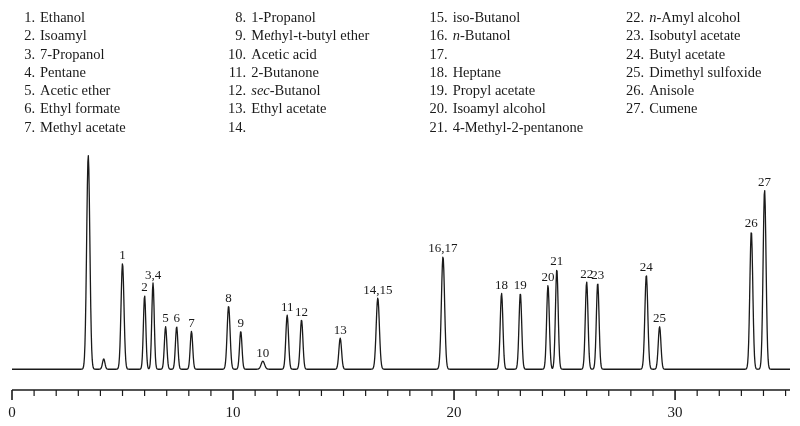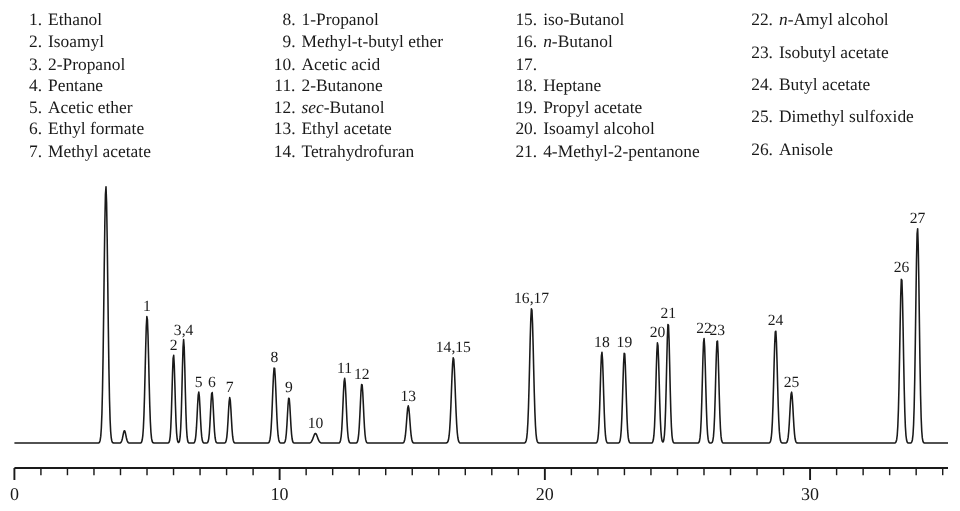--- a/index.html
+++ b/index.html
@@ -33,21 +33,21 @@
     padding-top: 8px;
     box-sizing: border-box;
   }
   .legend-col {
     display: flex;
     flex-direction: column;
   }
   .legend-col.c0 { width: 215px; padding-left: 14px; }
   .legend-col.c1 { width: 205px; }
   .legend-col.c2 { width: 200px; }
-  .legend-col.c3 { width: 180px; justify-content: space-between; }
+  .legend-col.c3 { width: 180px; }
   .legend-item {
     font-size: 14.5px;
     line-height: 18.3px;
     white-space: nowrap;
     display: flex;
     flex-direction: row;
   }
   .legend-num {
     display: inline-block;
     min-width: 21px;
@@ -94,21 +94,21 @@
         <div class="legend-item">
           <span class="legend-num">1.</span>
           <span class="legend-txt">Ethanol</span>
         </div>
         <div class="legend-item">
           <span class="legend-num">2.</span>
           <span class="legend-txt">Isoamyl</span>
         </div>
         <div class="legend-item">
           <span class="legend-num">3.</span>
-          <span class="legend-txt">2-Propanol</span>
+          <span class="legend-txt">7-Propanol</span>
         </div>
         <div class="legend-item">
           <span class="legend-num">4.</span>
           <span class="legend-txt">Pentane</span>
         </div>
         <div class="legend-item">
           <span class="legend-num">5.</span>
           <span class="legend-txt">Acetic ether</span>
         </div>
         <div class="legend-item">
@@ -140,21 +140,20 @@
         <div class="legend-item">
           <span class="legend-num">12.</span>
           <span class="legend-txt"><i>sec</i>-Butanol</span>
         </div>
         <div class="legend-item">
           <span class="legend-num">13.</span>
           <span class="legend-txt">Ethyl acetate</span>
         </div>
         <div class="legend-item">
           <span class="legend-num">14.</span>
-          <span class="legend-txt">Tetrahydrofuran</span>
         </div>
       </div>
       <div class="legend-col c2">
         <div class="legend-item">
           <span class="legend-num">15.</span>
           <span class="legend-txt">iso-Butanol</span>
         </div>
         <div class="legend-item">
           <span class="legend-num">16.</span>
           <span class="legend-txt"><i>n</i>-Butanol</span>
@@ -192,20 +191,24 @@
           <span class="legend-num">24.</span>
           <span class="legend-txt">Butyl acetate</span>
         </div>
         <div class="legend-item">
           <span class="legend-num">25.</span>
           <span class="legend-txt">Dimethyl sulfoxide</span>
         </div>
         <div class="legend-item">
           <span class="legend-num">26.</span>
           <span class="legend-txt">Anisole</span>
+        </div>
+        <div class="legend-item">
+          <span class="legend-num">27.</span>
+          <span class="legend-txt">Cumene</span>
         </div>
       </div>
     </div>
 
   <div id="plot">
     <svg id="chart-svg" width="800" height="292" viewBox="0 0 800 292">
         <path d="M 12.00 235.24 L 12.49 235.24 L 12.97 235.24 L 13.46 235.24 L 13.95 235.24 L 14.43 235.24 L 14.92 235.24 L 15.40 235.24 L 15.89 235.24 L 16.38 235.24 L 16.86 235.24 L 17.35 235.24 L 17.84 235.24 L 18.32 235.24 L 18.81 235.24 L 19.29 235.24 L 19.78 235.24 L 20.27 235.24 L 20.75 235.24 L 21.24 235.24 L 21.73 235.24 L 22.21 235.24 L 22.70 235.24 L 23.18 235.24 L 23.67 235.24 L 24.16 235.24 L 24.64 235.24 L 25.13 235.24 L 25.62 235.24 L 26.10 235.24 L 26.59 235.24 L 27.07 235.24 L 27.56 235.24 L 28.05 235.24 L 28.53 235.24 L 29.02 235.24 L 29.50 235.24 L 29.99 235.24 L 30.48 235.24 L 30.96 235.24 L 31.45 235.24 L 31.94 235.24 L 32.42 235.24 L 32.91 235.24 L 33.39 235.24 L 33.88 235.24 L 34.37 235.24 L 34.85 235.24 L 35.34 235.24 L 35.83 235.24 L 36.31 235.24 L 36.80 235.24 L 37.28 235.24 L 37.77 235.24 L 38.26 235.24 L 38.74 235.24 L 39.23 235.24 L 39.72 235.24 L 40.20 235.24 L 40.69 235.24 L 41.17 235.24 L 41.66 235.24 L 42.15 235.24 L 42.63 235.24 L 43.12 235.24 L 43.61 235.24 L 44.09 235.24 L 44.58 235.24 L 45.07 235.24 L 45.55 235.24 L 46.04 235.24 L 46.52 235.24 L 47.01 235.24 L 47.50 235.24 L 47.98 235.24 L 48.47 235.24 L 48.95 235.24 L 49.44 235.24 L 49.93 235.24 L 50.41 235.24 L 50.90 235.24 L 51.39 235.24 L 51.87 235.24 L 52.36 235.24 L 52.84 235.24 L 53.33 235.24 L 53.82 235.24 L 54.30 235.24 L 54.79 235.24 L 55.28 235.24 L 55.76 235.24 L 56.25 235.24 L 56.73 235.24 L 57.22 235.24 L 57.71 235.24 L 58.19 235.24 L 58.68 235.24 L 59.17 235.24 L 59.65 235.24 L 60.14 235.24 L 60.63 235.24 L 61.11 235.24 L 61.60 235.24 L 62.08 235.24 L 62.57 235.24 L 63.06 235.24 L 63.54 235.24 L 64.03 235.24 L 64.52 235.24 L 65.00 235.24 L 65.49 235.24 L 65.97 235.24 L 66.46 235.24 L 66.95 235.24 L 67.43 235.24 L 67.92 235.24 L 68.41 235.24 L 68.89 235.24 L 69.38 235.24 L 69.86 235.24 L 70.35 235.24 L 70.84 235.24 L 71.32 235.24 L 71.81 235.24 L 72.30 235.24 L 72.78 235.24 L 73.27 235.24 L 73.75 235.24 L 74.24 235.24 L 74.73 235.24 L 75.21 235.24 L 75.70 235.24 L 76.19 235.24 L 76.67 235.24 L 77.16 235.24 L 77.64 235.24 L 78.13 235.24 L 78.62 235.24 L 79.10 235.24 L 79.59 235.24 L 80.07 235.24 L 80.56 235.24 L 81.05 235.23 L 81.53 235.21 L 82.02 235.14 L 82.51 234.91 L 82.99 234.30 L 83.48 232.80 L 83.97 229.44 L 84.45 222.69 L 84.94 210.49 L 85.42 190.76 L 85.91 162.39 L 86.40 126.48 L 86.88 87.27 L 87.37 51.75 L 87.86 27.88 L 88.34 21.67 L 88.83 34.76 L 89.31 63.73 L 89.80 101.51 L 90.29 140.21 L 90.77 173.70 L 91.26 198.91 L 91.74 215.70 L 92.23 225.66 L 92.72 230.96 L 93.20 233.50 L 93.69 234.59 L 94.18 235.02 L 94.66 235.17 L 95.15 235.22 L 95.64 235.24 L 96.12 235.24 L 96.61 235.24 L 97.09 235.24 L 97.58 235.24 L 98.07 235.24 L 98.55 235.24 L 99.04 235.23 L 99.53 235.21 L 100.01 235.13 L 100.50 234.91 L 100.98 234.38 L 101.47 233.32 L 101.96 231.57 L 102.44 229.24 L 102.93 226.85 L 103.41 225.21 L 103.90 225.00 L 104.39 226.29 L 104.87 228.56 L 105.36 230.98 L 105.85 232.91 L 106.33 234.16 L 106.82 234.81 L 107.30 235.09 L 107.79 235.20 L 108.28 235.23 L 108.76 235.24 L 109.25 235.24 L 109.74 235.24 L 110.22 235.24 L 110.71 235.24 L 111.20 235.24 L 111.68 235.24 L 112.17 235.24 L 112.65 235.24 L 113.14 235.24 L 113.63 235.24 L 114.11 235.24 L 114.60 235.24 L 115.09 235.24 L 115.57 235.24 L 116.06 235.23 L 116.54 235.21 L 117.03 235.14 L 117.52 234.90 L 118.00 234.26 L 118.49 232.69 L 118.98 229.30 L 119.46 222.82 L 119.95 211.96 L 120.43 196.09 L 120.92 176.19 L 121.41 155.38 L 121.89 138.37 L 122.38 129.87 L 122.86 132.44 L 123.35 145.30 L 123.84 164.67 L 124.32 185.58 L 124.81 203.90 L 125.30 217.51 L 125.78 226.24 L 126.27 231.14 L 126.75 233.57 L 127.24 234.63 L 127.73 235.04 L 128.21 235.18 L 128.70 235.22 L 129.19 235.24 L 129.67 235.24 L 130.16 235.24 L 130.64 235.24 L 131.13 235.24 L 131.62 235.24 L 132.10 235.24 L 132.59 235.24 L 133.08 235.24 L 133.56 235.24 L 134.05 235.24 L 134.53 235.24 L 135.02 235.24 L 135.51 235.24 L 135.99 235.24 L 136.48 235.24 L 136.97 235.24 L 137.45 235.24 L 137.94 235.24 L 138.42 235.24 L 138.91 235.24 L 139.40 235.23 L 139.88 235.20 L 140.37 235.05 L 140.86 234.56 L 141.34 233.12 L 141.83 229.62 L 142.31 222.48 L 142.80 210.48 L 143.29 194.16 L 143.77 176.99 L 144.26 164.63 L 144.75 162.07 L 145.23 170.42 L 145.72 186.15 L 146.20 203.46 L 146.69 217.65 L 147.18 226.92 L 147.66 231.87 L 148.15 234.04 L 148.64 234.75 L 149.12 234.58 L 149.61 233.37 L 150.10 230.11 L 150.58 223.09 L 151.07 210.64 L 151.55 192.65 L 152.04 172.21 L 152.53 155.49 L 153.01 148.99 L 153.50 155.49 L 153.99 172.21 L 154.47 192.65 L 154.96 210.64 L 155.44 223.09 L 155.93 230.11 L 156.42 233.39 L 156.90 234.67 L 157.39 235.09 L 157.87 235.21 L 158.36 235.23 L 158.85 235.24 L 159.33 235.24 L 159.82 235.24 L 160.31 235.24 L 160.79 235.22 L 161.28 235.16 L 161.76 234.92 L 162.25 234.23 L 162.74 232.49 L 163.22 228.81 L 163.71 222.40 L 164.20 213.33 L 164.68 203.27 L 165.17 195.36 L 165.66 192.72 L 166.14 196.48 L 166.63 205.04 L 167.11 215.12 L 167.60 223.78 L 168.09 229.66 L 168.57 232.92 L 169.06 234.41 L 169.55 234.99 L 170.03 235.17 L 170.52 235.23 L 171.00 235.24 L 171.49 235.23 L 171.98 235.21 L 172.46 235.12 L 172.95 234.80 L 173.44 233.89 L 173.92 231.72 L 174.41 227.35 L 174.89 220.15 L 175.38 210.57 L 175.87 200.75 L 176.35 194.02 L 176.84 193.13 L 177.33 198.46 L 177.81 207.78 L 178.30 217.72 L 178.78 225.68 L 179.27 230.78 L 179.76 233.46 L 180.24 234.63 L 180.73 235.06 L 181.22 235.20 L 181.70 235.23 L 182.19 235.24 L 182.67 235.24 L 183.16 235.24 L 183.65 235.24 L 184.13 235.24 L 184.62 235.24 L 185.10 235.24 L 185.59 235.24 L 186.08 235.24 L 186.56 235.23 L 187.05 235.18 L 187.54 235.02 L 188.02 234.50 L 188.51 233.17 L 189.00 230.27 L 189.48 225.02 L 189.97 217.30 L 190.45 208.30 L 190.94 200.67 L 191.43 197.31 L 191.91 199.67 L 192.40 206.72 L 192.89 215.70 L 193.37 223.79 L 193.86 229.50 L 194.34 232.78 L 194.83 234.34 L 195.32 234.96 L 195.80 235.16 L 196.29 235.22 L 196.78 235.24 L 197.26 235.24 L 197.75 235.24 L 198.23 235.24 L 198.72 235.24 L 199.21 235.24 L 199.69 235.24 L 200.18 235.24 L 200.66 235.24 L 201.15 235.24 L 201.64 235.24 L 202.12 235.24 L 202.61 235.24 L 203.10 235.24 L 203.58 235.24 L 204.07 235.24 L 204.55 235.24 L 205.04 235.24 L 205.53 235.24 L 206.01 235.24 L 206.50 235.24 L 206.99 235.24 L 207.47 235.24 L 207.96 235.24 L 208.44 235.24 L 208.93 235.24 L 209.42 235.24 L 209.90 235.24 L 210.39 235.24 L 210.88 235.24 L 211.36 235.24 L 211.85 235.24 L 212.34 235.24 L 212.82 235.24 L 213.31 235.24 L 213.79 235.24 L 214.28 235.24 L 214.77 235.24 L 215.25 235.24 L 215.74 235.24 L 216.23 235.24 L 216.71 235.24 L 217.20 235.24 L 217.68 235.24 L 218.17 235.24 L 218.66 235.24 L 219.14 235.24 L 219.63 235.24 L 220.12 235.24 L 220.60 235.24 L 221.09 235.24 L 221.57 235.24 L 222.06 235.24 L 222.55 235.23 L 223.03 235.19 L 223.52 235.08 L 224.01 234.75 L 224.49 233.95 L 224.98 232.17 L 225.46 228.70 L 225.95 222.72 L 226.44 213.77 L 226.92 202.21 L 227.41 189.68 L 227.90 178.87 L 228.38 172.70 L 228.87 173.01 L 229.35 179.70 L 229.84 190.79 L 230.33 203.34 L 230.81 214.71 L 231.30 223.39 L 231.78 229.10 L 232.27 232.39 L 232.76 234.05 L 233.24 234.80 L 233.73 235.09 L 234.22 235.20 L 234.70 235.23 L 235.19 235.24 L 235.67 235.23 L 236.16 235.21 L 236.65 235.10 L 237.13 234.75 L 237.62 233.79 L 238.11 231.56 L 238.59 227.23 L 239.08 220.35 L 239.56 211.58 L 240.05 203.09 L 240.54 197.90 L 241.02 198.17 L 241.51 203.77 L 242.00 212.41 L 242.48 221.08 L 242.97 227.73 L 243.45 231.84 L 243.94 233.92 L 244.43 234.80 L 244.91 235.12 L 245.40 235.21 L 245.89 235.23 L 246.37 235.24 L 246.86 235.24 L 247.34 235.24 L 247.83 235.24 L 248.32 235.24 L 248.80 235.24 L 249.29 235.24 L 249.78 235.24 L 250.26 235.24 L 250.75 235.24 L 251.23 235.24 L 251.72 235.24 L 252.21 235.24 L 252.69 235.24 L 253.18 235.24 L 253.67 235.24 L 254.15 235.24 L 254.64 235.24 L 255.13 235.24 L 255.61 235.24 L 256.10 235.24 L 256.58 235.23 L 257.07 235.21 L 257.56 235.17 L 258.04 235.08 L 258.53 234.90 L 259.01 234.58 L 259.50 234.05 L 259.99 233.25 L 260.47 232.17 L 260.96 230.87 L 261.45 229.50 L 261.93 228.28 L 262.42 227.45 L 262.90 227.19 L 263.39 227.56 L 263.88 228.48 L 264.36 229.75 L 264.85 231.12 L 265.34 232.39 L 265.82 233.42 L 266.31 234.16 L 266.80 234.65 L 267.28 234.94 L 267.77 235.10 L 268.25 235.18 L 268.74 235.22 L 269.23 235.23 L 269.71 235.24 L 270.20 235.24 L 270.69 235.24 L 271.17 235.24 L 271.66 235.24 L 272.14 235.24 L 272.63 235.24 L 273.12 235.24 L 273.60 235.24 L 274.09 235.24 L 274.58 235.24 L 275.06 235.24 L 275.55 235.24 L 276.03 235.24 L 276.52 235.24 L 277.01 235.24 L 277.49 235.24 L 277.98 235.24 L 278.47 235.24 L 278.95 235.24 L 279.44 235.24 L 279.92 235.24 L 280.41 235.24 L 280.90 235.24 L 281.38 235.23 L 281.87 235.22 L 282.35 235.15 L 282.84 234.92 L 283.33 234.30 L 283.81 232.79 L 284.30 229.61 L 284.79 223.90 L 285.27 215.16 L 285.76 204.01 L 286.25 192.56 L 286.73 184.01 L 287.22 181.22 L 287.70 185.20 L 288.19 194.52 L 288.68 206.14 L 289.16 216.97 L 289.65 225.16 L 290.13 230.36 L 290.62 233.16 L 291.11 234.46 L 291.59 234.98 L 292.08 235.17 L 292.57 235.22 L 293.05 235.24 L 293.54 235.24 L 294.02 235.24 L 294.51 235.24 L 295.00 235.24 L 295.48 235.24 L 295.97 235.23 L 296.46 235.20 L 296.94 235.09 L 297.43 234.76 L 297.92 233.89 L 298.40 231.92 L 298.89 228.05 L 299.37 221.57 L 299.86 212.42 L 300.35 201.77 L 300.83 192.13 L 301.32 186.45 L 301.81 186.73 L 302.29 192.88 L 302.78 202.74 L 303.26 213.34 L 303.75 222.28 L 304.24 228.50 L 304.72 232.16 L 305.21 234.00 L 305.69 234.80 L 306.18 235.11 L 306.67 235.20 L 307.15 235.23 L 307.64 235.24 L 308.13 235.24 L 308.61 235.24 L 309.10 235.24 L 309.58 235.24 L 310.07 235.24 L 310.56 235.24 L 311.04 235.24 L 311.53 235.24 L 312.02 235.24 L 312.50 235.24 L 312.99 235.24 L 313.48 235.24 L 313.96 235.24 L 314.45 235.24 L 314.93 235.24 L 315.42 235.24 L 315.91 235.24 L 316.39 235.24 L 316.88 235.24 L 317.37 235.24 L 317.85 235.24 L 318.34 235.24 L 318.82 235.24 L 319.31 235.24 L 319.80 235.24 L 320.28 235.24 L 320.77 235.24 L 321.25 235.24 L 321.74 235.24 L 322.23 235.24 L 322.71 235.24 L 323.20 235.24 L 323.69 235.24 L 324.17 235.24 L 324.66 235.24 L 325.15 235.24 L 325.63 235.24 L 326.12 235.24 L 326.60 235.24 L 327.09 235.24 L 327.58 235.24 L 328.06 235.24 L 328.55 235.24 L 329.03 235.24 L 329.52 235.24 L 330.01 235.24 L 330.49 235.24 L 330.98 235.24 L 331.47 235.24 L 331.95 235.24 L 332.44 235.24 L 332.93 235.24 L 333.41 235.24 L 333.90 235.24 L 334.38 235.24 L 334.87 235.23 L 335.36 235.19 L 335.84 235.08 L 336.33 234.75 L 336.81 233.94 L 337.30 232.23 L 337.79 229.10 L 338.27 224.23 L 338.76 217.91 L 339.25 211.28 L 339.73 206.14 L 340.22 204.19 L 340.70 206.14 L 341.19 211.28 L 341.68 217.91 L 342.16 224.23 L 342.65 229.10 L 343.14 232.23 L 343.62 233.94 L 344.11 234.75 L 344.59 235.08 L 345.08 235.19 L 345.57 235.23 L 346.05 235.24 L 346.54 235.24 L 347.03 235.24 L 347.51 235.24 L 348.00 235.24 L 348.49 235.24 L 348.97 235.24 L 349.46 235.24 L 349.94 235.24 L 350.43 235.24 L 350.92 235.24 L 351.40 235.24 L 351.89 235.24 L 352.38 235.24 L 352.86 235.24 L 353.35 235.24 L 353.83 235.24 L 354.32 235.24 L 354.81 235.24 L 355.29 235.24 L 355.78 235.24 L 356.26 235.24 L 356.75 235.24 L 357.24 235.24 L 357.72 235.24 L 358.21 235.24 L 358.70 235.24 L 359.18 235.24 L 359.67 235.24 L 360.16 235.24 L 360.64 235.24 L 361.13 235.24 L 361.61 235.24 L 362.10 235.24 L 362.59 235.24 L 363.07 235.24 L 363.56 235.24 L 364.05 235.24 L 364.53 235.24 L 365.02 235.24 L 365.50 235.24 L 365.99 235.24 L 366.48 235.24 L 366.96 235.24 L 367.45 235.24 L 367.93 235.24 L 368.42 235.24 L 368.91 235.24 L 369.39 235.24 L 369.88 235.24 L 370.37 235.24 L 370.85 235.23 L 371.34 235.22 L 371.83 235.17 L 372.31 235.04 L 372.80 234.71 L 373.28 233.92 L 373.77 232.26 L 374.26 229.11 L 374.74 223.75 L 375.23 215.61 L 375.72 204.67 L 376.20 191.86 L 376.69 179.13 L 377.17 169.10 L 377.66 164.19 L 378.15 165.67 L 378.63 173.16 L 379.12 184.75 L 379.60 197.81 L 380.09 209.96 L 380.58 219.67 L 381.06 226.51 L 381.55 230.77 L 382.04 233.16 L 382.52 234.36 L 383.01 234.90 L 383.50 235.12 L 383.98 235.20 L 384.47 235.23 L 384.95 235.24 L 385.44 235.24 L 385.93 235.24 L 386.41 235.24 L 386.90 235.24 L 387.38 235.24 L 387.87 235.24 L 388.36 235.24 L 388.84 235.24 L 389.33 235.24 L 389.82 235.24 L 390.30 235.24 L 390.79 235.24 L 391.28 235.24 L 391.76 235.24 L 392.25 235.24 L 392.73 235.24 L 393.22 235.24 L 393.71 235.24 L 394.19 235.24 L 394.68 235.24 L 395.17 235.24 L 395.65 235.24 L 396.14 235.24 L 396.62 235.24 L 397.11 235.24 L 397.60 235.24 L 398.08 235.24 L 398.57 235.24 L 399.06 235.24 L 399.54 235.24 L 400.03 235.24 L 400.51 235.24 L 401.00 235.24 L 401.49 235.24 L 401.97 235.24 L 402.46 235.24 L 402.95 235.24 L 403.43 235.24 L 403.92 235.24 L 404.40 235.24 L 404.89 235.24 L 405.38 235.24 L 405.86 235.24 L 406.35 235.24 L 406.83 235.24 L 407.32 235.24 L 407.81 235.24 L 408.29 235.24 L 408.78 235.24 L 409.27 235.24 L 409.75 235.24 L 410.24 235.24 L 410.73 235.24 L 411.21 235.24 L 411.70 235.24 L 412.18 235.24 L 412.67 235.24 L 413.16 235.24 L 413.64 235.24 L 414.13 235.24 L 414.61 235.24 L 415.10 235.24 L 415.59 235.24 L 416.07 235.24 L 416.56 235.24 L 417.05 235.24 L 417.53 235.24 L 418.02 235.24 L 418.50 235.24 L 418.99 235.24 L 419.48 235.24 L 419.96 235.24 L 420.45 235.24 L 420.94 235.24 L 421.42 235.24 L 421.91 235.24 L 422.39 235.24 L 422.88 235.24 L 423.37 235.24 L 423.85 235.24 L 424.34 235.24 L 424.83 235.24 L 425.31 235.24 L 425.80 235.24 L 426.28 235.24 L 426.77 235.24 L 427.26 235.24 L 427.74 235.24 L 428.23 235.24 L 428.72 235.24 L 429.20 235.24 L 429.69 235.24 L 430.17 235.24 L 430.66 235.24 L 431.15 235.24 L 431.63 235.24 L 432.12 235.24 L 432.61 235.24 L 433.09 235.24 L 433.58 235.24 L 434.06 235.24 L 434.55 235.24 L 435.04 235.24 L 435.52 235.24 L 436.01 235.23 L 436.50 235.21 L 436.98 235.15 L 437.47 234.96 L 437.95 234.47 L 438.44 233.31 L 438.93 230.85 L 439.41 226.13 L 439.90 218.02 L 440.39 205.57 L 440.87 188.65 L 441.36 168.57 L 441.84 148.27 L 442.33 131.86 L 442.82 123.23 L 443.30 124.64 L 443.79 135.71 L 444.28 153.60 L 444.76 174.22 L 445.25 193.67 L 445.74 209.43 L 446.22 220.63 L 446.71 227.71 L 447.19 231.70 L 447.68 233.72 L 448.17 234.65 L 448.65 235.03 L 449.14 235.17 L 449.63 235.22 L 450.11 235.23 L 450.60 235.24 L 451.08 235.24 L 451.57 235.24 L 452.06 235.24 L 452.54 235.24 L 453.03 235.24 L 453.51 235.24 L 454.00 235.24 L 454.49 235.24 L 454.97 235.24 L 455.46 235.24 L 455.95 235.24 L 456.43 235.24 L 456.92 235.24 L 457.41 235.24 L 457.89 235.24 L 458.38 235.24 L 458.86 235.24 L 459.35 235.24 L 459.84 235.24 L 460.32 235.24 L 460.81 235.24 L 461.30 235.24 L 461.78 235.24 L 462.27 235.24 L 462.75 235.24 L 463.24 235.24 L 463.73 235.24 L 464.21 235.24 L 464.70 235.24 L 465.19 235.24 L 465.67 235.24 L 466.16 235.24 L 466.64 235.24 L 467.13 235.24 L 467.62 235.24 L 468.10 235.24 L 468.59 235.24 L 469.07 235.24 L 469.56 235.24 L 470.05 235.24 L 470.53 235.24 L 471.02 235.24 L 471.51 235.24 L 471.99 235.24 L 472.48 235.24 L 472.97 235.24 L 473.45 235.24 L 473.94 235.24 L 474.42 235.24 L 474.91 235.24 L 475.40 235.24 L 475.88 235.24 L 476.37 235.24 L 476.86 235.24 L 477.34 235.24 L 477.83 235.24 L 478.31 235.24 L 478.80 235.24 L 479.29 235.24 L 479.77 235.24 L 480.26 235.24 L 480.75 235.24 L 481.23 235.24 L 481.72 235.24 L 482.20 235.24 L 482.69 235.24 L 483.18 235.24 L 483.66 235.24 L 484.15 235.24 L 484.63 235.24 L 485.12 235.24 L 485.61 235.24 L 486.09 235.24 L 486.58 235.24 L 487.07 235.24 L 487.55 235.24 L 488.04 235.24 L 488.52 235.24 L 489.01 235.24 L 489.50 235.24 L 489.98 235.24 L 490.47 235.24 L 490.96 235.24 L 491.44 235.24 L 491.93 235.24 L 492.42 235.24 L 492.90 235.24 L 493.39 235.24 L 493.87 235.24 L 494.36 235.24 L 494.85 235.24 L 495.33 235.24 L 495.82 235.23 L 496.31 235.20 L 496.79 235.09 L 497.28 234.75 L 497.76 233.79 L 498.25 231.51 L 498.74 226.78 L 499.22 218.38 L 499.71 205.73 L 500.19 189.87 L 500.68 173.98 L 501.17 162.56 L 501.65 159.50 L 502.14 165.91 L 502.63 179.49 L 503.11 195.86 L 503.60 210.80 L 504.08 221.92 L 504.57 228.86 L 505.06 232.56 L 505.54 234.25 L 506.03 234.92 L 506.52 235.15 L 507.00 235.22 L 507.49 235.23 L 507.97 235.24 L 508.46 235.24 L 508.95 235.24 L 509.43 235.24 L 509.92 235.24 L 510.41 235.24 L 510.89 235.24 L 511.38 235.24 L 511.87 235.24 L 512.35 235.24 L 512.84 235.24 L 513.32 235.24 L 513.81 235.24 L 514.30 235.24 L 514.78 235.22 L 515.27 235.18 L 515.75 235.01 L 516.24 234.50 L 516.73 233.17 L 517.21 230.14 L 517.70 224.20 L 518.19 214.26 L 518.67 200.21 L 519.16 183.87 L 519.64 169.06 L 520.13 160.35 L 520.62 160.79 L 521.10 170.22 L 521.59 185.36 L 522.08 201.63 L 522.56 215.34 L 523.05 224.89 L 523.53 230.51 L 524.02 233.34 L 524.51 234.57 L 524.99 235.03 L 525.48 235.18 L 525.97 235.23 L 526.45 235.24 L 526.94 235.24 L 527.42 235.24 L 527.91 235.24 L 528.40 235.24 L 528.88 235.24 L 529.37 235.24 L 529.86 235.24 L 530.34 235.24 L 530.83 235.24 L 531.31 235.24 L 531.80 235.24 L 532.29 235.24 L 532.77 235.24 L 533.26 235.24 L 533.75 235.24 L 534.23 235.24 L 534.72 235.24 L 535.21 235.24 L 535.69 235.24 L 536.18 235.24 L 536.66 235.24 L 537.15 235.24 L 537.64 235.24 L 538.12 235.24 L 538.61 235.24 L 539.10 235.24 L 539.58 235.24 L 540.07 235.24 L 540.55 235.24 L 541.04 235.24 L 541.53 235.24 L 542.01 235.24 L 542.50 235.22 L 542.99 235.15 L 543.47 234.92 L 543.96 234.24 L 544.44 232.51 L 544.93 228.68 L 545.42 221.38 L 545.90 209.52 L 546.39 193.30 L 546.87 175.17 L 547.36 159.66 L 547.85 151.69 L 548.33 154.12 L 548.82 166.05 L 549.31 183.40 L 549.79 201.12 L 550.28 215.51 L 550.77 225.21 L 551.25 230.75 L 551.74 233.40 L 552.22 234.33 L 552.71 234.08 L 553.20 232.46 L 553.68 228.50 L 554.17 220.69 L 554.65 207.58 L 555.14 189.07 L 555.63 167.53 L 556.11 148.01 L 556.60 136.52 L 557.09 137.10 L 557.57 149.54 L 558.06 169.49 L 558.54 190.93 L 559.03 209.01 L 559.52 221.60 L 560.00 229.01 L 560.49 232.74 L 560.98 234.36 L 561.46 234.97 L 561.95 235.17 L 562.43 235.22 L 562.92 235.24 L 563.41 235.24 L 563.89 235.24 L 564.38 235.24 L 564.87 235.24 L 565.35 235.24 L 565.84 235.24 L 566.32 235.24 L 566.81 235.24 L 567.30 235.24 L 567.78 235.24 L 568.27 235.24 L 568.76 235.24 L 569.24 235.24 L 569.73 235.24 L 570.22 235.24 L 570.70 235.24 L 571.19 235.24 L 571.67 235.24 L 572.16 235.24 L 572.65 235.24 L 573.13 235.24 L 573.62 235.24 L 574.11 235.24 L 574.59 235.24 L 575.08 235.24 L 575.56 235.24 L 576.05 235.24 L 576.54 235.24 L 577.02 235.24 L 577.51 235.24 L 577.99 235.24 L 578.48 235.24 L 578.97 235.24 L 579.45 235.24 L 579.94 235.24 L 580.43 235.24 L 580.91 235.23 L 581.40 235.20 L 581.88 235.07 L 582.37 234.67 L 582.86 233.58 L 583.34 230.94 L 583.83 225.49 L 584.32 215.82 L 584.80 201.26 L 585.29 183.00 L 585.77 164.69 L 586.26 151.55 L 586.75 148.03 L 587.23 155.40 L 587.72 171.04 L 588.21 189.89 L 588.69 207.10 L 589.18 219.90 L 589.67 227.89 L 590.15 232.15 L 590.64 234.10 L 591.12 234.87 L 591.61 235.13 L 592.10 235.20 L 592.58 235.17 L 593.07 235.00 L 593.55 234.48 L 594.04 233.08 L 594.53 229.87 L 595.01 223.48 L 595.50 212.63 L 595.99 197.05 L 596.47 178.56 L 596.96 161.36 L 597.45 150.64 L 597.93 150.14 L 598.42 160.04 L 598.90 176.87 L 599.39 195.44 L 599.88 211.40 L 600.36 222.70 L 600.85 229.44 L 601.33 232.89 L 601.82 234.40 L 602.31 234.98 L 602.79 235.17 L 603.28 235.22 L 603.77 235.24 L 604.25 235.24 L 604.74 235.24 L 605.22 235.24 L 605.71 235.24 L 606.20 235.24 L 606.68 235.24 L 607.17 235.24 L 607.66 235.24 L 608.14 235.24 L 608.63 235.24 L 609.12 235.24 L 609.60 235.24 L 610.09 235.24 L 610.57 235.24 L 611.06 235.24 L 611.55 235.24 L 612.03 235.24 L 612.52 235.24 L 613.01 235.24 L 613.49 235.24 L 613.98 235.24 L 614.46 235.24 L 614.95 235.24 L 615.44 235.24 L 615.92 235.24 L 616.41 235.24 L 616.89 235.24 L 617.38 235.24 L 617.87 235.24 L 618.35 235.24 L 618.84 235.24 L 619.33 235.24 L 619.81 235.24 L 620.30 235.24 L 620.78 235.24 L 621.27 235.24 L 621.76 235.24 L 622.24 235.24 L 622.73 235.24 L 623.22 235.24 L 623.70 235.24 L 624.19 235.24 L 624.67 235.24 L 625.16 235.24 L 625.65 235.24 L 626.13 235.24 L 626.62 235.24 L 627.11 235.24 L 627.59 235.24 L 628.08 235.24 L 628.57 235.24 L 629.05 235.24 L 629.54 235.24 L 630.02 235.24 L 630.51 235.24 L 631.00 235.24 L 631.48 235.24 L 631.97 235.24 L 632.46 235.24 L 632.94 235.24 L 633.43 235.24 L 633.91 235.24 L 634.40 235.24 L 634.89 235.24 L 635.37 235.24 L 635.86 235.24 L 636.35 235.24 L 636.83 235.24 L 637.32 235.24 L 637.80 235.24 L 638.29 235.24 L 638.78 235.24 L 639.26 235.24 L 639.75 235.24 L 640.23 235.22 L 640.72 235.17 L 641.21 235.02 L 641.69 234.58 L 642.18 233.47 L 642.67 230.99 L 643.15 226.09 L 643.64 217.57 L 644.13 204.63 L 644.61 187.68 L 645.10 168.97 L 645.58 152.44 L 646.07 142.46 L 646.56 141.99 L 647.04 151.20 L 647.53 167.31 L 648.01 186.00 L 648.50 203.23 L 648.99 216.58 L 649.47 225.48 L 649.96 230.66 L 650.45 233.32 L 650.93 234.51 L 651.42 234.99 L 651.90 235.17 L 652.39 235.22 L 652.88 235.23 L 653.36 235.24 L 653.85 235.23 L 654.34 235.22 L 654.82 235.16 L 655.31 234.96 L 655.79 234.43 L 656.28 233.15 L 656.77 230.49 L 657.25 225.79 L 657.74 218.70 L 658.23 209.81 L 658.71 200.89 L 659.20 194.50 L 659.69 192.78 L 660.17 196.37 L 660.66 203.98 L 661.14 213.16 L 661.63 221.54 L 662.12 227.77 L 662.60 231.66 L 663.09 233.74 L 663.58 234.68 L 664.06 235.06 L 664.55 235.19 L 665.03 235.23 L 665.52 235.24 L 666.01 235.24 L 666.49 235.24 L 666.98 235.24 L 667.47 235.24 L 667.95 235.24 L 668.44 235.24 L 668.92 235.24 L 669.41 235.24 L 669.90 235.24 L 670.38 235.24 L 670.87 235.24 L 671.36 235.24 L 671.84 235.24 L 672.33 235.24 L 672.81 235.24 L 673.30 235.24 L 673.79 235.24 L 674.27 235.24 L 674.76 235.24 L 675.25 235.24 L 675.73 235.24 L 676.22 235.24 L 676.70 235.24 L 677.19 235.24 L 677.68 235.24 L 678.16 235.24 L 678.65 235.24 L 679.13 235.24 L 679.62 235.24 L 680.11 235.24 L 680.59 235.24 L 681.08 235.24 L 681.57 235.24 L 682.05 235.24 L 682.54 235.24 L 683.03 235.24 L 683.51 235.24 L 684.00 235.24 L 684.48 235.24 L 684.97 235.24 L 685.46 235.24 L 685.94 235.24 L 686.43 235.24 L 686.92 235.24 L 687.40 235.24 L 687.89 235.24 L 688.37 235.24 L 688.86 235.24 L 689.35 235.24 L 689.83 235.24 L 690.32 235.24 L 690.81 235.24 L 691.29 235.24 L 691.78 235.24 L 692.26 235.24 L 692.75 235.24 L 693.24 235.24 L 693.72 235.24 L 694.21 235.24 L 694.69 235.24 L 695.18 235.24 L 695.67 235.24 L 696.15 235.24 L 696.64 235.24 L 697.13 235.24 L 697.61 235.24 L 698.10 235.24 L 698.58 235.24 L 699.07 235.24 L 699.56 235.24 L 700.04 235.24 L 700.53 235.24 L 701.02 235.24 L 701.50 235.24 L 701.99 235.24 L 702.48 235.24 L 702.96 235.24 L 703.45 235.24 L 703.93 235.24 L 704.42 235.24 L 704.91 235.24 L 705.39 235.24 L 705.88 235.24 L 706.37 235.24 L 706.85 235.24 L 707.34 235.24 L 707.82 235.24 L 708.31 235.24 L 708.80 235.24 L 709.28 235.24 L 709.77 235.24 L 710.25 235.24 L 710.74 235.24 L 711.23 235.24 L 711.71 235.24 L 712.20 235.24 L 712.69 235.24 L 713.17 235.24 L 713.66 235.24 L 714.14 235.24 L 714.63 235.24 L 715.12 235.24 L 715.60 235.24 L 716.09 235.24 L 716.58 235.24 L 717.06 235.24 L 717.55 235.24 L 718.03 235.24 L 718.52 235.24 L 719.01 235.24 L 719.49 235.24 L 719.98 235.24 L 720.47 235.24 L 720.95 235.24 L 721.44 235.24 L 721.93 235.24 L 722.41 235.24 L 722.90 235.24 L 723.38 235.24 L 723.87 235.24 L 724.36 235.24 L 724.84 235.24 L 725.33 235.24 L 725.82 235.24 L 726.30 235.24 L 726.79 235.24 L 727.27 235.24 L 727.76 235.24 L 728.25 235.24 L 728.73 235.24 L 729.22 235.24 L 729.71 235.24 L 730.19 235.24 L 730.68 235.24 L 731.16 235.24 L 731.65 235.24 L 732.14 235.24 L 732.62 235.24 L 733.11 235.24 L 733.60 235.24 L 734.08 235.24 L 734.57 235.24 L 735.05 235.24 L 735.54 235.24 L 736.03 235.24 L 736.51 235.24 L 737.00 235.24 L 737.48 235.24 L 737.97 235.24 L 738.46 235.24 L 738.94 235.24 L 739.43 235.24 L 739.92 235.24 L 740.40 235.24 L 740.89 235.24 L 741.38 235.24 L 741.86 235.24 L 742.35 235.24 L 742.83 235.24 L 743.32 235.24 L 743.81 235.24 L 744.29 235.24 L 744.78 235.23 L 745.26 235.21 L 745.75 235.13 L 746.24 234.88 L 746.72 234.18 L 747.21 232.42 L 747.70 228.54 L 748.18 220.96 L 748.67 207.93 L 749.15 188.40 L 749.64 163.18 L 750.13 135.83 L 750.61 112.26 L 751.10 98.78 L 751.59 99.46 L 752.07 114.07 L 752.56 138.26 L 753.04 165.64 L 753.53 190.44 L 754.02 209.38 L 754.50 221.85 L 754.99 229.02 L 755.48 232.65 L 755.96 234.27 L 756.45 234.92 L 756.93 235.14 L 757.42 235.21 L 757.91 235.23 L 758.39 235.21 L 758.88 235.14 L 759.37 234.90 L 759.85 234.20 L 760.34 232.40 L 760.83 228.29 L 761.31 219.98 L 761.80 205.17 L 762.28 182.11 L 762.77 151.04 L 763.26 115.58 L 763.74 82.74 L 764.23 60.93 L 764.72 56.57 L 765.20 70.99 L 765.69 99.82 L 766.17 135.12 L 766.66 168.85 L 767.15 195.76 L 767.63 214.18 L 768.12 225.17 L 768.60 230.92 L 769.09 233.58 L 769.58 234.67 L 770.06 235.06 L 770.55 235.19 L 771.04 235.23 L 771.52 235.24 L 772.01 235.24 L 772.49 235.24 L 772.98 235.24 L 773.47 235.24 L 773.95 235.24 L 774.44 235.24 L 774.93 235.24 L 775.41 235.24 L 775.90 235.24 L 776.38 235.24 L 776.87 235.24 L 777.36 235.24 L 777.84 235.24 L 778.33 235.24 L 778.82 235.24 L 779.30 235.24 L 779.79 235.24 L 780.28 235.24 L 780.76 235.24 L 781.25 235.24 L 781.73 235.24 L 782.22 235.24 L 782.71 235.24 L 783.19 235.24 L 783.68 235.24 L 784.17 235.24 L 784.65 235.24 L 785.14 235.24 L 785.62 235.24 L 786.11 235.24 L 786.60 235.24 L 787.08 235.24 L 787.57 235.24 L 788.05 235.24 L 788.54 235.24 L 789.03 235.24 L 789.51 235.24 L 790.00 235.24" fill="none" stroke="#1a1a1a" stroke-width="1.3" stroke-linejoin="round"></path>
         <line x1="12" y1="256" x2="790" y2="256" stroke="#1a1a1a" stroke-width="1.6"></line>
         <line x1="34.10227272727273" y1="256" x2="34.10227272727273" y2="262" stroke="#1a1a1a" stroke-width="1.2"></line>
         <line x1="56.20454545454545" y1="256" x2="56.20454545454545" y2="262" stroke="#1a1a1a" stroke-width="1.2"></line>

